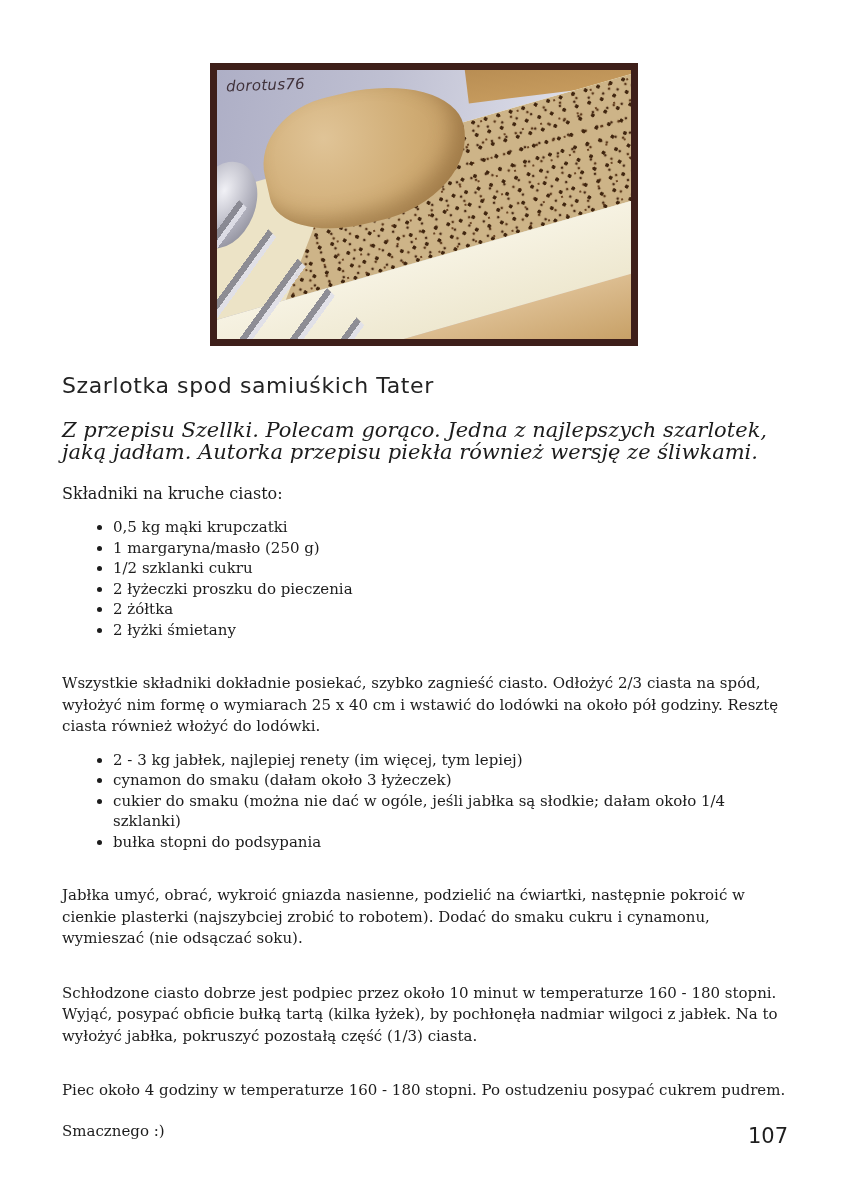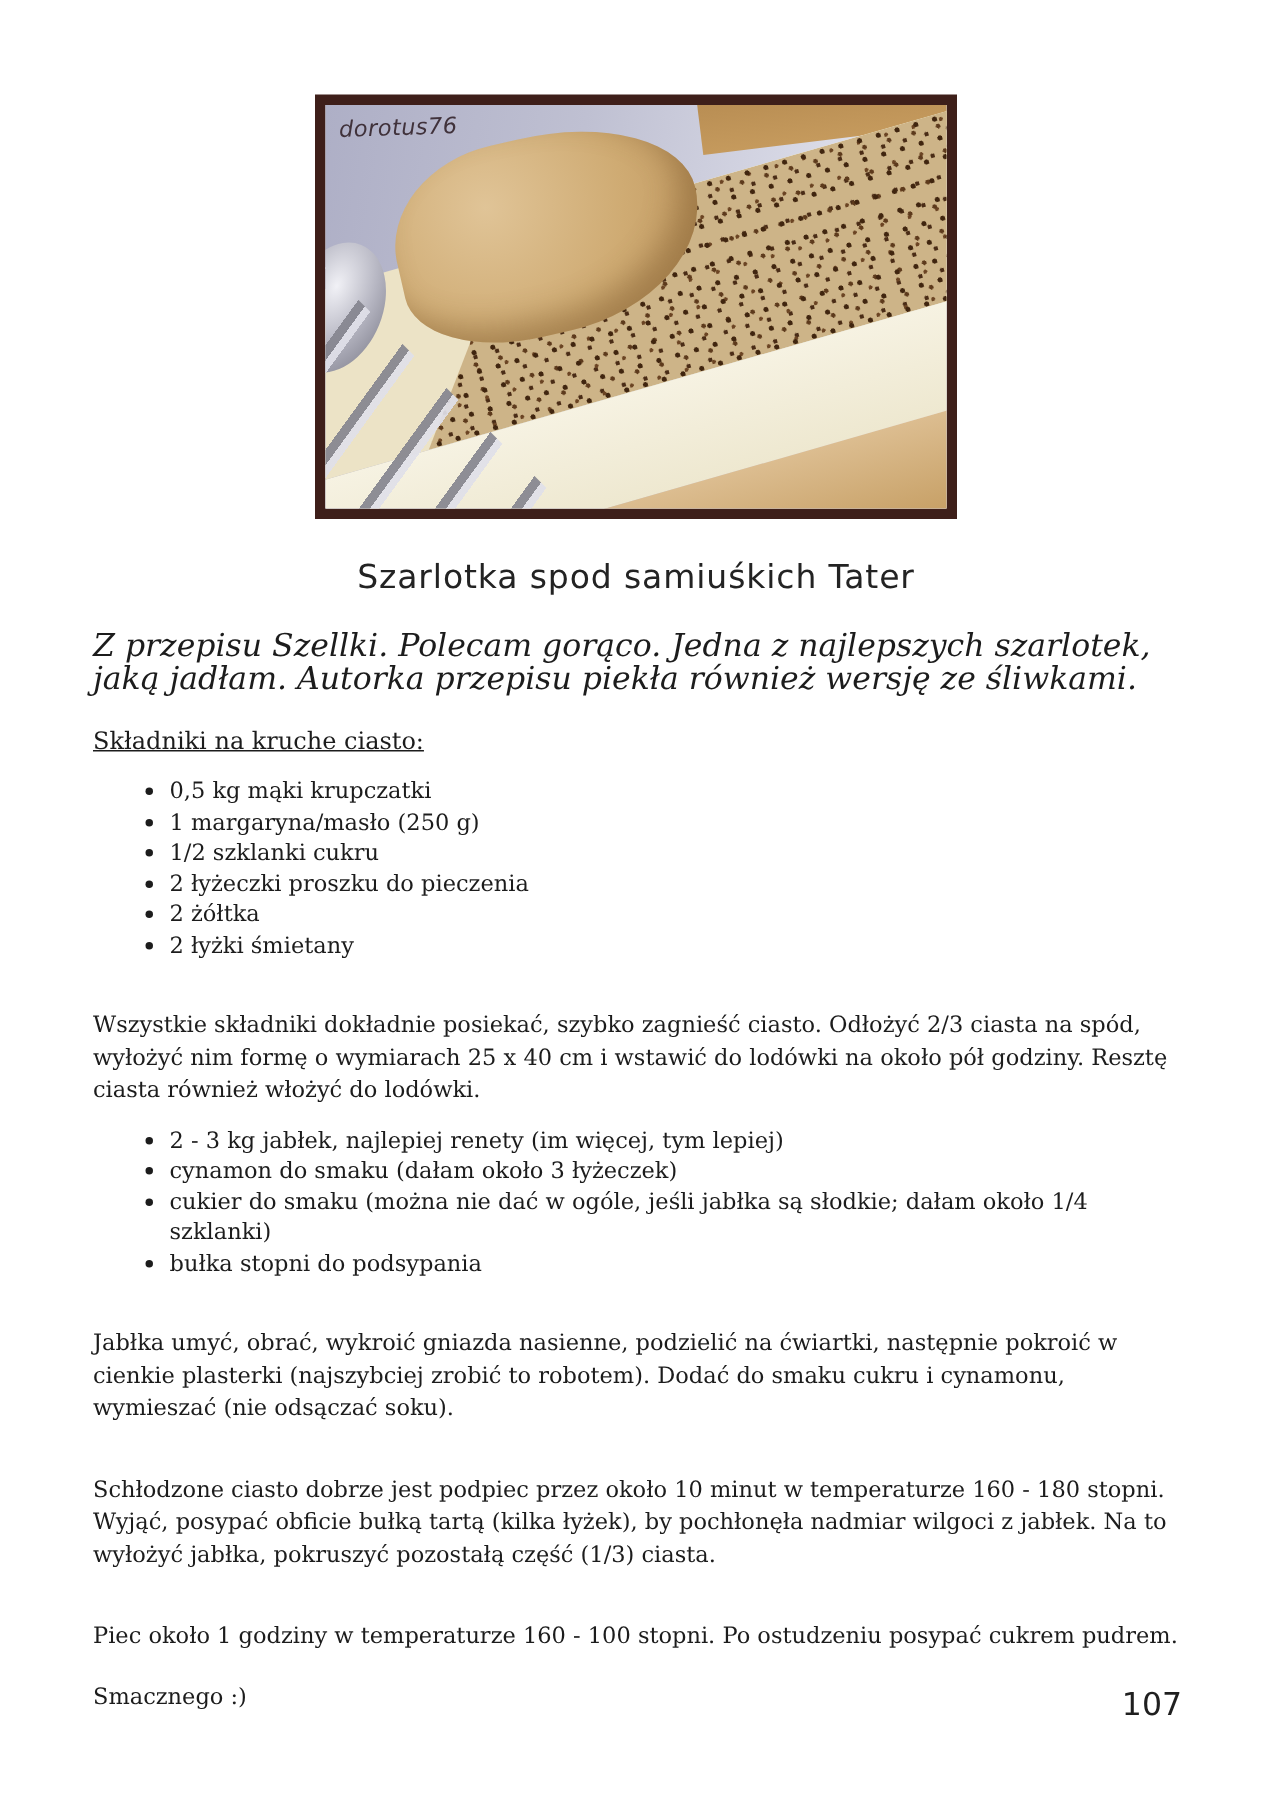--- a/index.html
+++ b/index.html
@@ -71,29 +71,29 @@
   }
   .credit{
     position:absolute;left:9px;top:6px;
     font-family:"DejaVu Sans", sans-serif;font-style:italic;
     font-size:15px;color:#40323b;letter-spacing:.3px;
     transform:rotate(-2deg);
   }
 
   
   h1.title{
-    margin:27px 0 0;text-align:center;
+    margin:27px 0 0;text-align:left;
     font-family:"DejaVu Sans", sans-serif;font-weight:400;
     font-size:22px;letter-spacing:.6px;color:#232323;
   }
   p{margin:0;font-size:15px;line-height:21.5px;}
   .intro{margin-top:21px;font-style:italic;font-size:21px;line-height:22px;}
   h2.sec{
     margin:20px 0 0;font-size:16px;font-weight:400;
-    text-decoration:underline;line-height:22px;
+    line-height:22px;
   }
   ul.ing{margin:12px 0 0;padding-left:51px;list-style:disc;}
   ul.ing li{font-size:15px;line-height:20.5px;margin:0;}
   .para{margin-top:33px;}
   .signoff{margin-top:19px;}
 
   
   .watermark{
     position:absolute;left:104px;top:1086px;width:660px;
     font-family:"DejaVu Sans", sans-serif;font-weight:bold;
@@ -149,19 +149,19 @@
 
     <ul class="ing">
         <li>2 - 3 kg jabłek, najlepiej renety (im więcej, tym lepiej)</li>
         <li>cynamon do smaku (dałam około 3 łyżeczek)</li>
         <li>cukier do smaku (można nie dać w ogóle, jeśli jabłka są słodkie; dałam około 1/4 szklanki)</li>
         <li>bułka stopni do podsypania</li>
       </ul>
 
     <p class="para">Jabłka umyć, obrać, wykroić gniazda nasienne, podzielić na ćwiartki, następnie pokroić w cienkie plasterki (najszybciej zrobić to robotem). Dodać do smaku cukru i cynamonu, wymieszać (nie odsączać soku).</p>
     <p class="para">Schłodzone ciasto dobrze jest podpiec przez około 10 minut w temperaturze 160 - 180 stopni. Wyjąć, posypać obficie bułką tartą (kilka łyżek), by pochłonęła nadmiar wilgoci z jabłek. Na to wyłożyć jabłka, pokruszyć pozostałą część (1/3) ciasta.</p>
-    <p class="para">Piec około 1 godziny w temperaturze 160 - 100 stopni. Po ostudzeniu posypać cukrem pudrem.</p>
+    <p class="para">Piec około 4 godziny w temperaturze 160 - 180 stopni. Po ostudzeniu posypać cukrem pudrem.</p>
     <p class="signoff">Smacznego :)</p>
   </div>
 
   <div class="pagenum">107</div>
 
 </div>
 
 </body></html>

